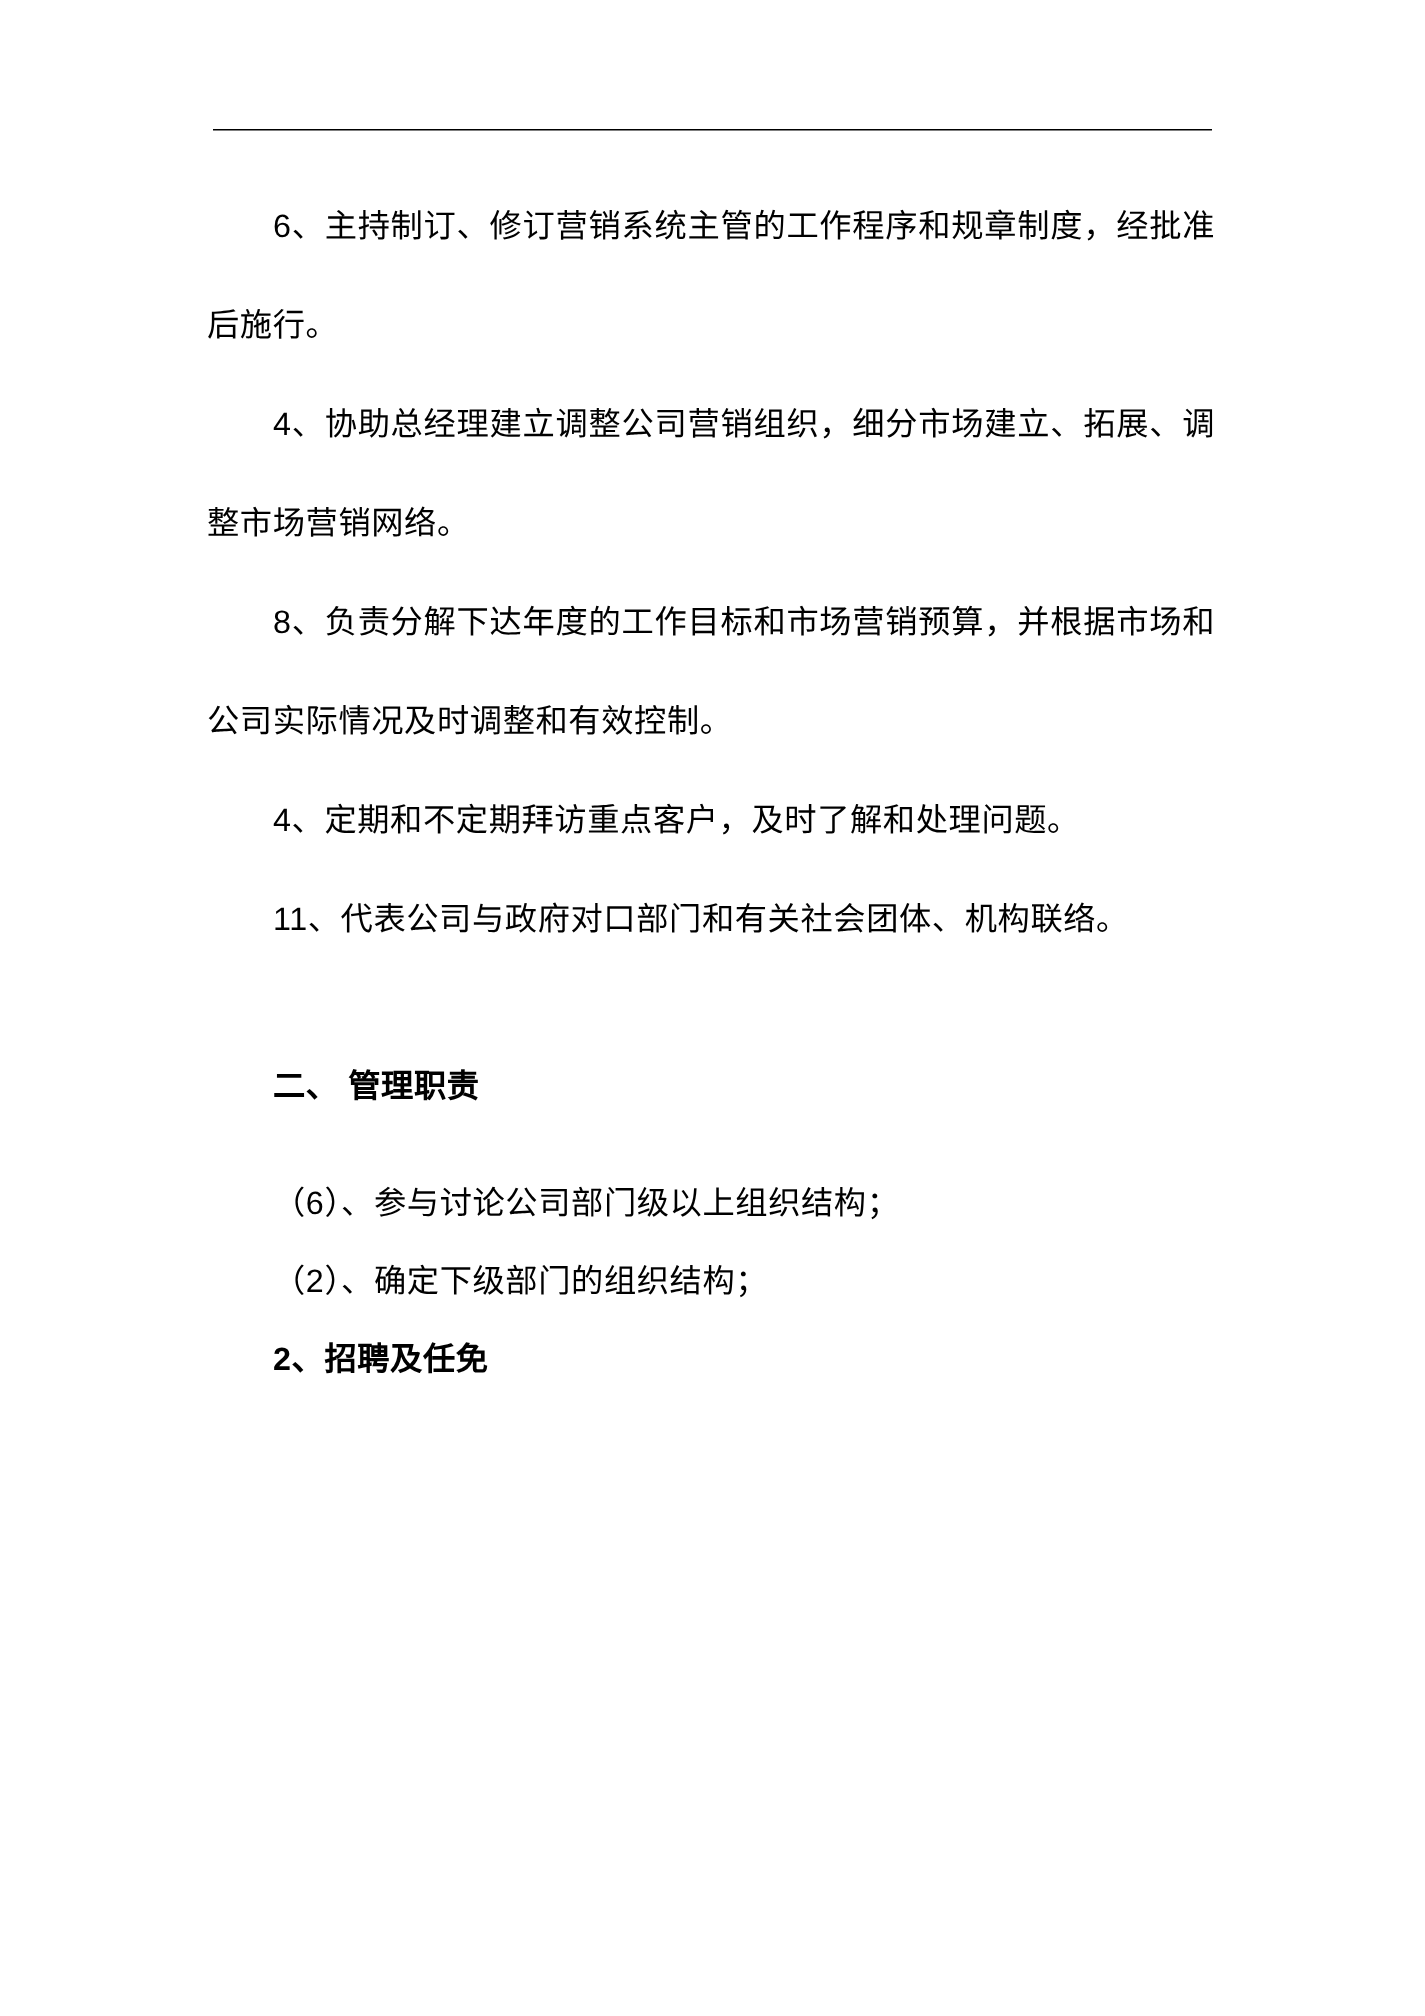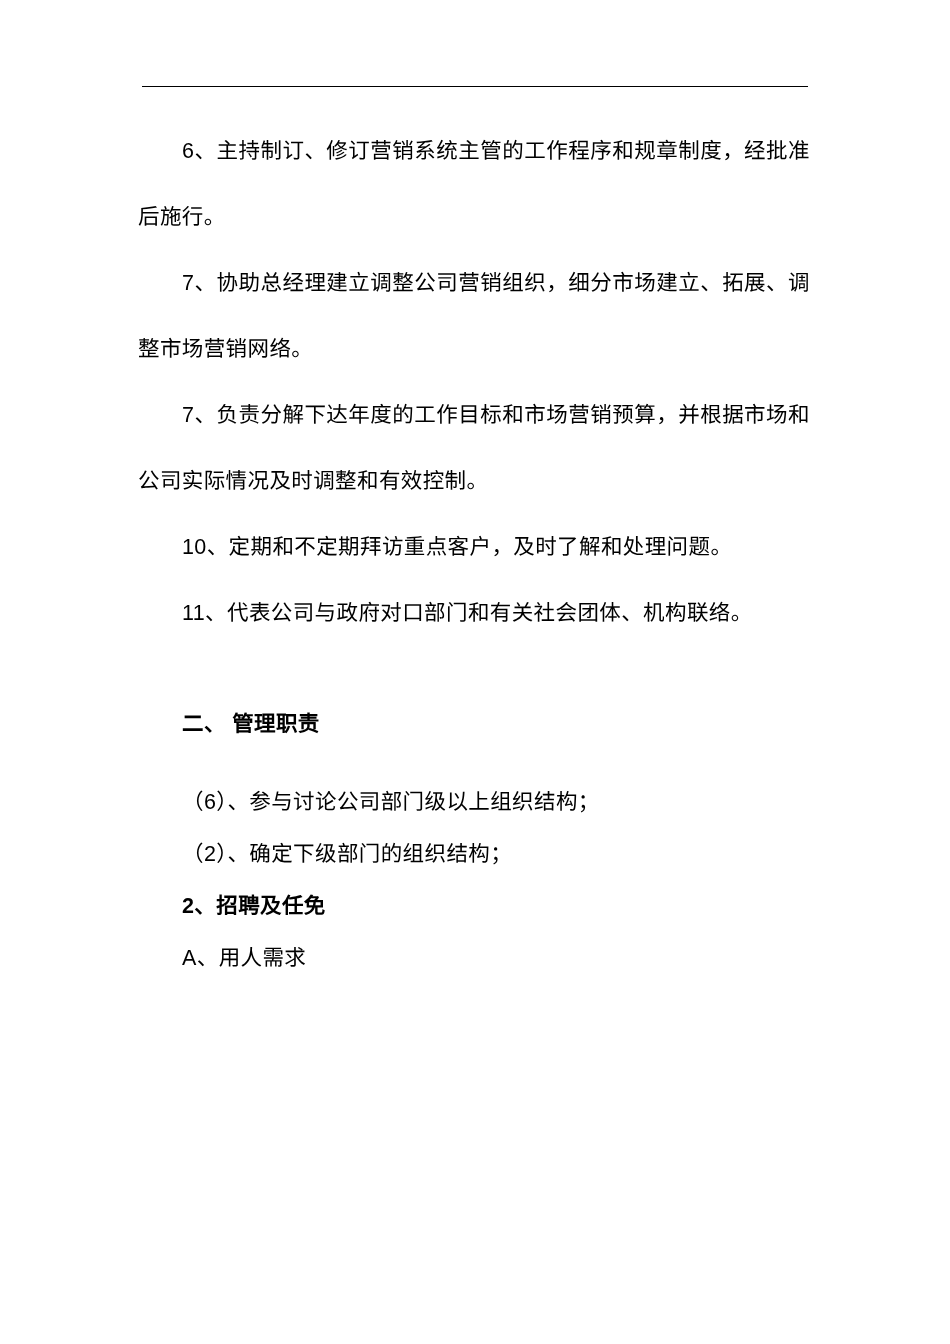--- a/index.html
+++ b/index.html
@@ -61,38 +61,37 @@
 
 <div class="page">
 
   <div class="header-rule"></div>
 
   <div class="content">
 
     <div class="wrap-item ti">6、主持制订、修订营销系统主管的工作程序和规章制度，经批准后施行。</div>
 
 
-    <div class="wrap-item ti">7、协助总经理建立调整公司营销组织，细分市场建立、拓展、调整市场营销网络。</div>
+    <div class="wrap-item ti">4、协助总经理建立调整公司营销组织，细分市场建立、拓展、调整市场营销网络。</div>
 
-    <div class="wrap-item ti">7、负责分解下达年度的工作目标和市场营销预算，并根据市场和公司实际情况及时调整和有效控制。</div>
+    <div class="wrap-item ti">8、负责分解下达年度的工作目标和市场营销预算，并根据市场和公司实际情况及时调整和有效控制。</div>
 
-    <div class="wrap-item ti">10、定期和不定期拜访重点客户，及时了解和处理问题。</div>
+    <div class="wrap-item ti">4、定期和不定期拜访重点客户，及时了解和处理问题。</div>
 
     <div class="wrap-item ti">11、代表公司与政府对口部门和有关社会团体、机构联络。</div>
 
     <div class="spacer-lg"></div>
 
     <div class="wrap-item tight heading ti">二、 管理职责</div>
 
     <div class="spacer-md"></div>
 
 
     <div class="wrap-item tight ti">（6）、参与讨论公司部门级以上组织结构；</div>
 
     <div class="wrap-item tight ti">（2）、确定下级部门的组织结构；</div>
 
 
     <div class="wrap-item tight heading ti">2、招聘及任免</div>
 
-    <div class="wrap-item tight ti">A、用人需求</div>
 
   </div>
 </div>
 
 </body></html>

